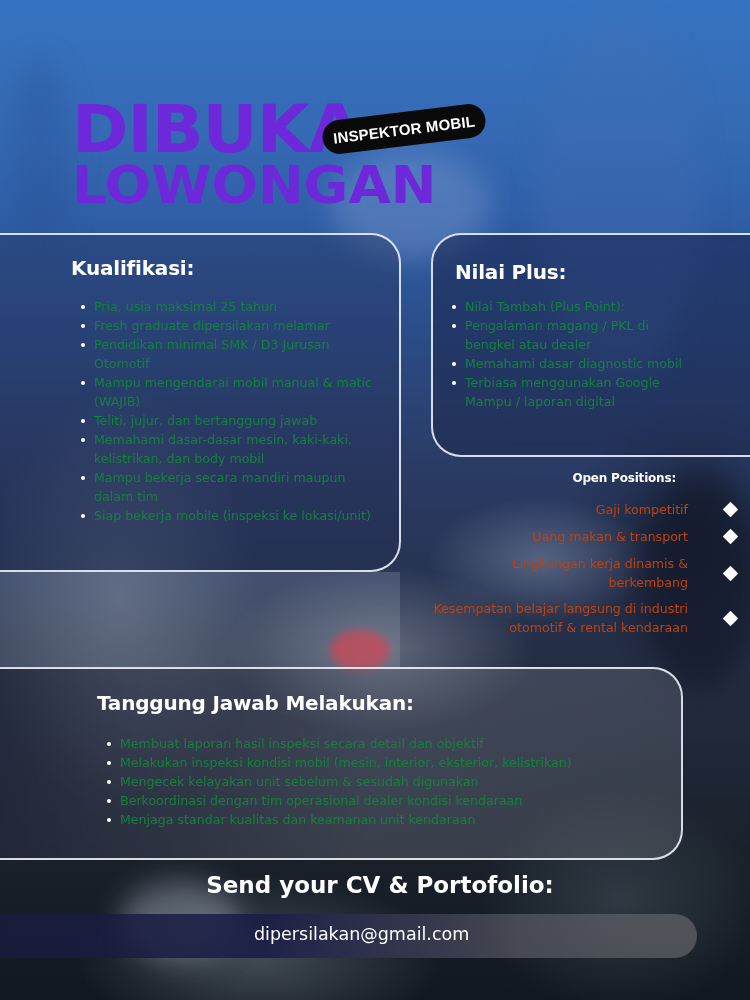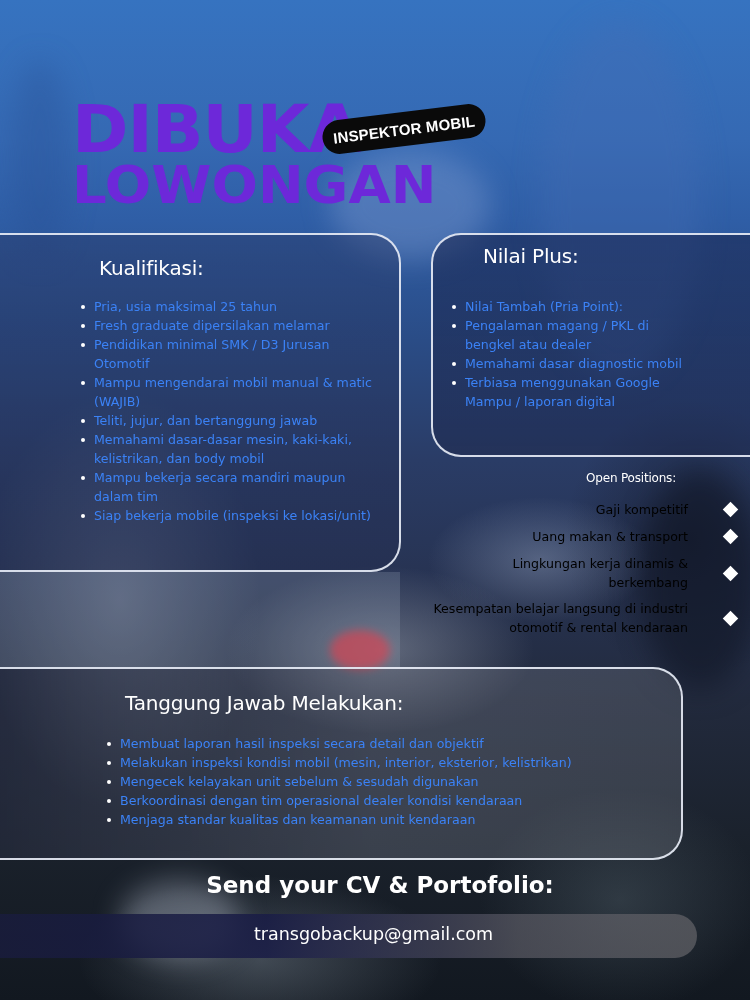--- a/index.html
+++ b/index.html
@@ -92,33 +92,32 @@
   .strip {
     position: absolute;
     left: 0; top: 572px; width: 400px; height: 95px;
     background: rgba(170,180,200,0.22);
     pointer-events: none;
   }
 
   .section-title {
     position: absolute;
     font-family: "DejaVu Sans", sans-serif;
-    font-weight: normal;
+    font-weight: bold;
     color: #ffffff;
     font-size: 20px;
     letter-spacing: -0.2px;
-    margin-left: 28px;
   }
   ul.bullets {
     position: absolute;
     list-style: none;
     font-family: "DejaVu Sans", sans-serif;
     font-size: 12.6px;
     line-height: 19px;
-    color: #3b82f6;
+    color: #15803d;
   }
   ul.bullets li {
     position: relative;
     padding-left: 14px;
   }
   ul.bullets li::before {
     content: "";
     position: absolute;
     left: 1px;
     top: 8px;
@@ -130,21 +129,21 @@
 
   .open-list {
     position: absolute;
     right: 62px;
     top: 500px;
     width: 320px;
     list-style: none;
     font-family: "DejaVu Sans", sans-serif;
     font-size: 12.6px;
     line-height: 19px;
-    color: #000000;
+    color: #c2410c;
     text-align: right;
   }
   .open-list li {
     position: relative;
     margin-bottom: 8px;
   }
   .open-list li.two { margin-bottom: 7px; }
   .diamond-wrap {
     position: absolute;
     right: -52px;
@@ -215,23 +214,23 @@
   <li>Fresh graduate dipersilakan melamar</li>
   <li>Pendidikan minimal SMK / D3 Jurusan Otomotif</li>
   <li>Mampu mengendarai mobil manual &amp; matic (WAJIB)</li>
   <li>Teliti, jujur, dan bertanggung jawab</li>
   <li>Memahami dasar-dasar mesin, kaki-kaki, kelistrikan, dan body mobil</li>
   <li>Mampu bekerja secara mandiri maupun dalam tim</li>
   <li>Siap bekerja mobile (inspeksi ke lokasi/unit)</li>
 </ul>
 
 <div class="panel panel-nilai"></div>
-<div class="section-title" style="left:455px;top:244px;">Nilai Plus:</div>
+<div class="section-title" style="left:455px;top:260px;">Nilai Plus:</div>
 <ul class="bullets" style="left:451px;top:297px;width:250px;">
-  <li>Nilai Tambah (Pria Point):</li>
+  <li>Nilai Tambah (Plus Point):</li>
   <li>Pengalaman magang / PKL di bengkel atau dealer</li>
   <li>Memahami dasar diagnostic mobil</li>
   <li>Terbiasa menggunakan Google Mampu / laporan digital</li>
 </ul>
 
 <div class="strip"></div>
 
 <div class="section-title" style="right:74px;top:471px;font-size:12px;">Open Positions:</div>
 <ul class="open-list">
   <li>
@@ -265,13 +264,13 @@
 <ul class="bullets" style="left:106px;top:734px;width:560px;">
   <li>Membuat laporan hasil inspeksi secara detail dan objektif</li>
   <li>Melakukan inspeksi kondisi mobil (mesin, interior, eksterior, kelistrikan)</li>
   <li>Mengecek kelayakan unit sebelum &amp; sesudah digunakan</li>
   <li>Berkoordinasi dengan tim operasional dealer kondisi kendaraan</li>
   <li>Menjaga standar kualitas dan keamanan unit kendaraan</li>
 </ul>
 
 <div class="cta-title">Send your CV &amp; Portofolio:</div>
 <div class="email-pill"></div>
-<div class="email-text">transgobackup@gmail.com</div>
+<div class="email-text">dipersilakan@gmail.com</div>
 
 </body></html>

